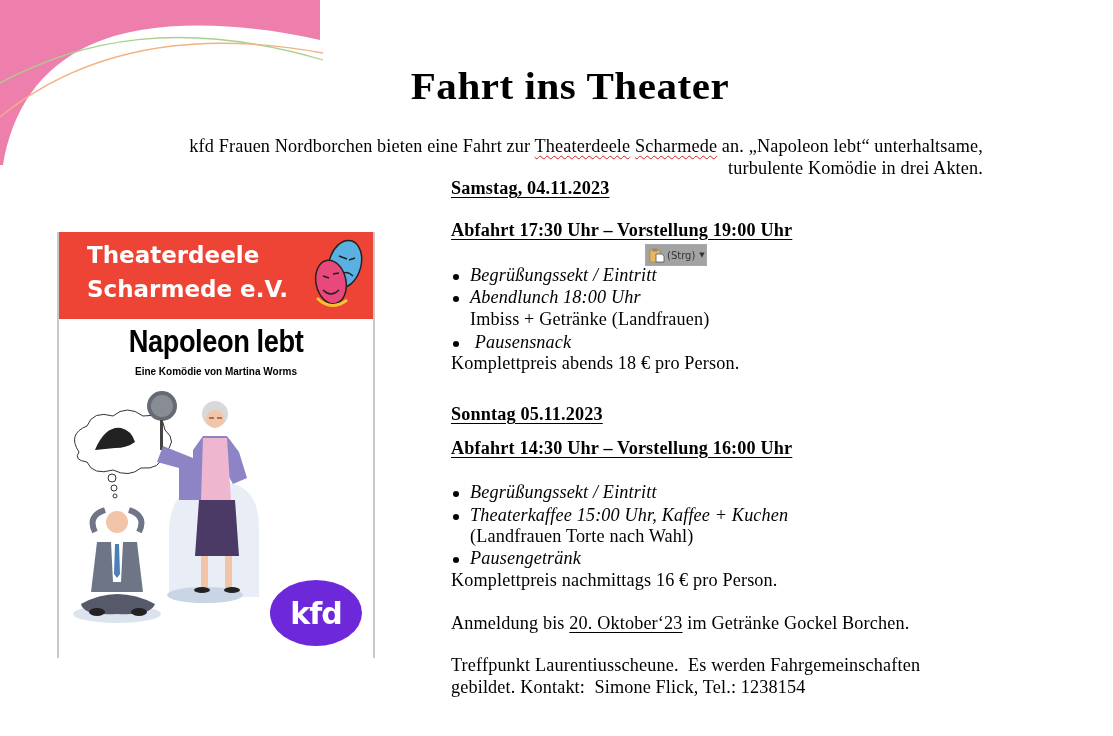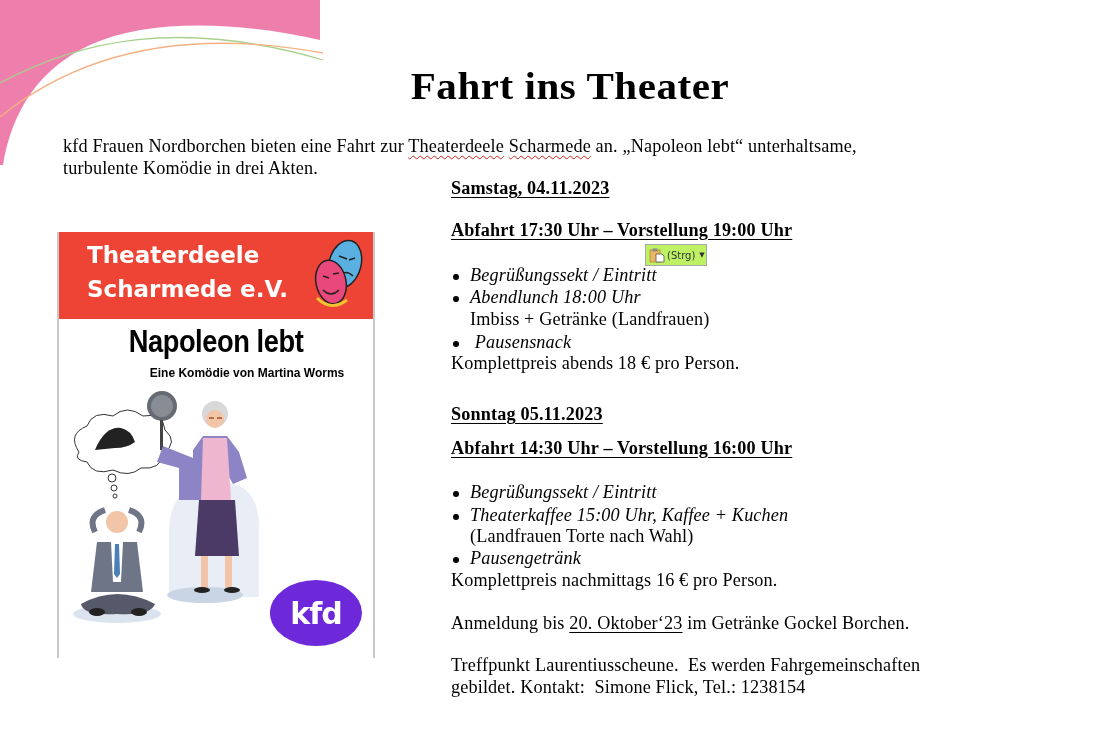--- a/index.html
+++ b/index.html
@@ -11,20 +11,21 @@
     .deco { position: absolute; left: 0; top: 0; width: 330px; height: 175px; }
     .title {
       position: absolute; left: 0; width: 1140px; top: 64px; text-align: center;
       font-family: "Liberation Serif", serif; font-weight: 900; font-size: 38px;
       letter-spacing: 0.5px; transform: scaleX(1.08); transform-origin: center;
     }
     .intro {
       position: absolute; left: 63px; top: 135px; width: 920px;
       font-family: "Liberation Serif", serif; font-size: 18.2px; line-height: 22px;
       letter-spacing: 0.15px;
+      text-align: right;
     }
     .squiggle { text-decoration: underline wavy #d42020; text-underline-offset: 3px; text-decoration-thickness: 1px; }
     .poster {
       position: absolute; left: 57px; top: 232px; width: 318px; height: 426px;
       background: #fff; border-left: 2px solid #c9c9c9; border-right: 2px solid #c9c9c9;
       box-sizing: border-box; overflow: hidden;
     }
     .poster-head {
       position: absolute; left: 0; top: 0; width: 100%; height: 87px; background: #ee4436;
     }
@@ -34,42 +35,42 @@
       white-space: pre-line;
     }
     .masks { position: absolute; left: 250px; top: 4px; width: 56px; height: 76px; }
     .play-title {
       position: absolute; left: 0; width: 100%; top: 92px; text-align: center;
       font-family: "Liberation Sans", sans-serif; font-weight: bold; font-size: 31px;
       transform: scaleX(0.88); letter-spacing: -0.5px;
     }
     .play-sub {
       position: absolute; left: 0; width: 100%; top: 134px; text-align: center;
-      font-family: "Liberation Sans", sans-serif; font-weight: bold; font-size: 12px; margin-left: 31px;
+      font-family: "Liberation Sans", sans-serif; font-weight: bold; font-size: 10px;
     }
     .illus { position: absolute; left: 0; top: 150px; width: 314px; height: 276px; }
     .kfd {
       position: absolute; left: 211px; top: 348px; width: 92px; height: 66px; border-radius: 50%;
       background: #6d28d9; color: #fff; display: flex; align-items: center; justify-content: center;
       font-family: "DejaVu Sans", sans-serif; font-weight: bold; font-size: 30px; letter-spacing: -1px;
     }
     .right {
       position: absolute; left: 451px; top: 177px; width: 600px;
       font-family: "Liberation Serif", serif; font-size: 18.2px; letter-spacing: 0.15px;
     }
     .line { position: absolute; left: 0; white-space: nowrap; line-height: 22px; text-align: right; }
     .h { font-weight: bold; text-decoration: underline; text-underline-offset: 3px; }
     .bullet { position: absolute; left: 0; font-style: italic; }
     .bullet::before {
       content: ""; position: absolute; left: 2px; top: 10px; width: 6px; height: 6px; border-radius: 50%; background: #000;
     }
     .u { text-decoration: underline; text-underline-offset: 3px; }
     .paste {
       position: absolute; left: 645px; top: 244px; width: 62px; height: 22px;
-      border: 1px solid #a9a9a9; background: #bef264; box-sizing: border-box;
+      border: 1px solid #a9a9a9; background: #a3a3a3; box-sizing: border-box;
       display: flex; align-items: center; gap: 2px; padding-left: 3px;
       font-family: "DejaVu Sans", sans-serif; font-size: 10px; color: #333;
     }
     .paste svg { width: 16px; height: 16px; }
     .caret { font-size: 7px; margin-left: 2px; }
   </style>
 </head>
 <body>
 
 <svg class="deco" viewBox="0 0 330 175">

